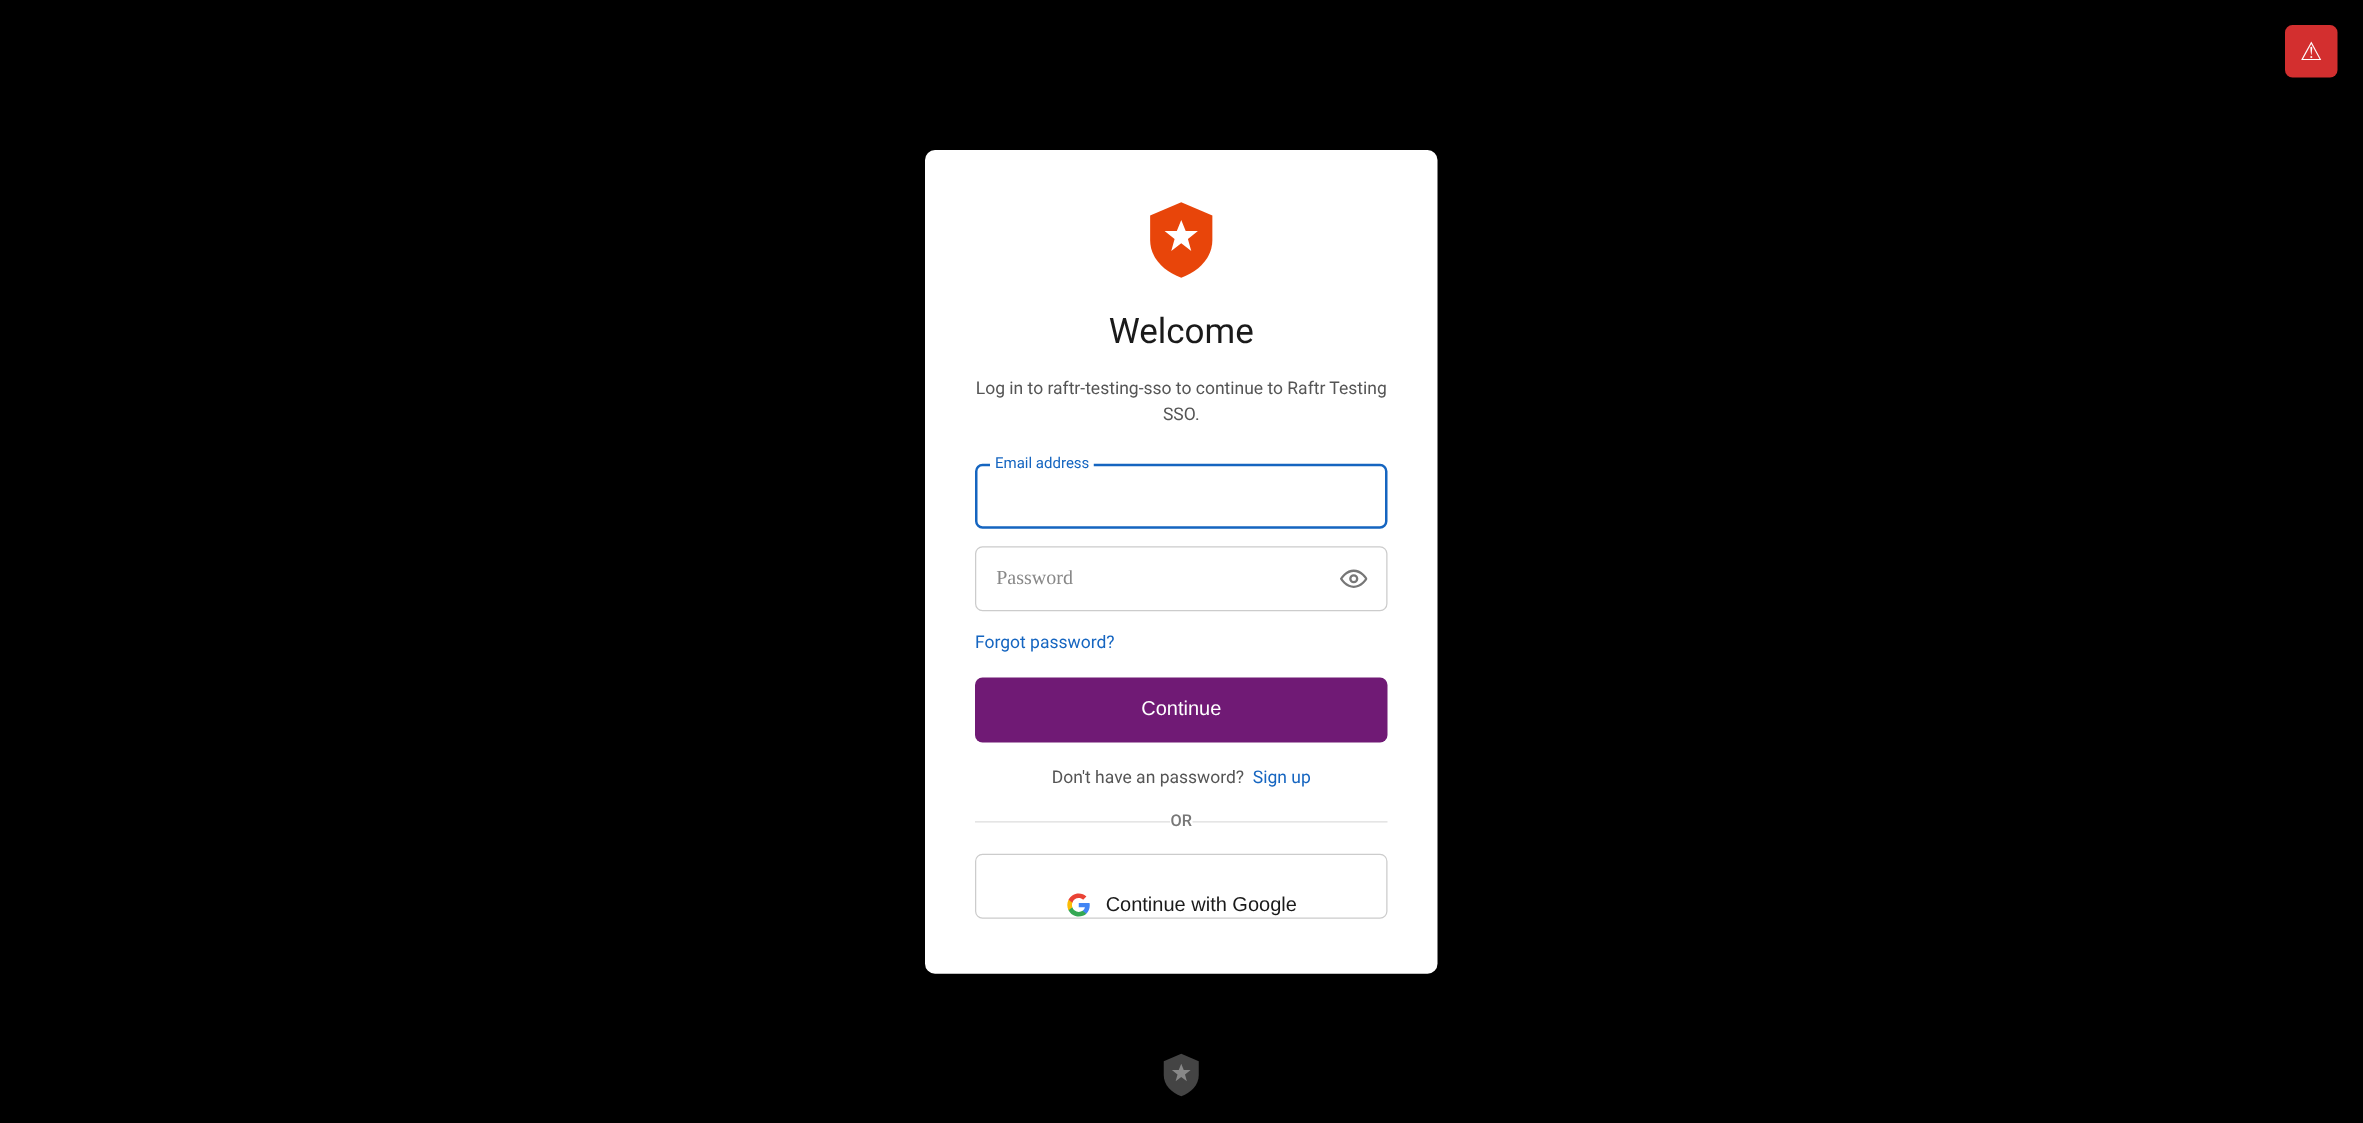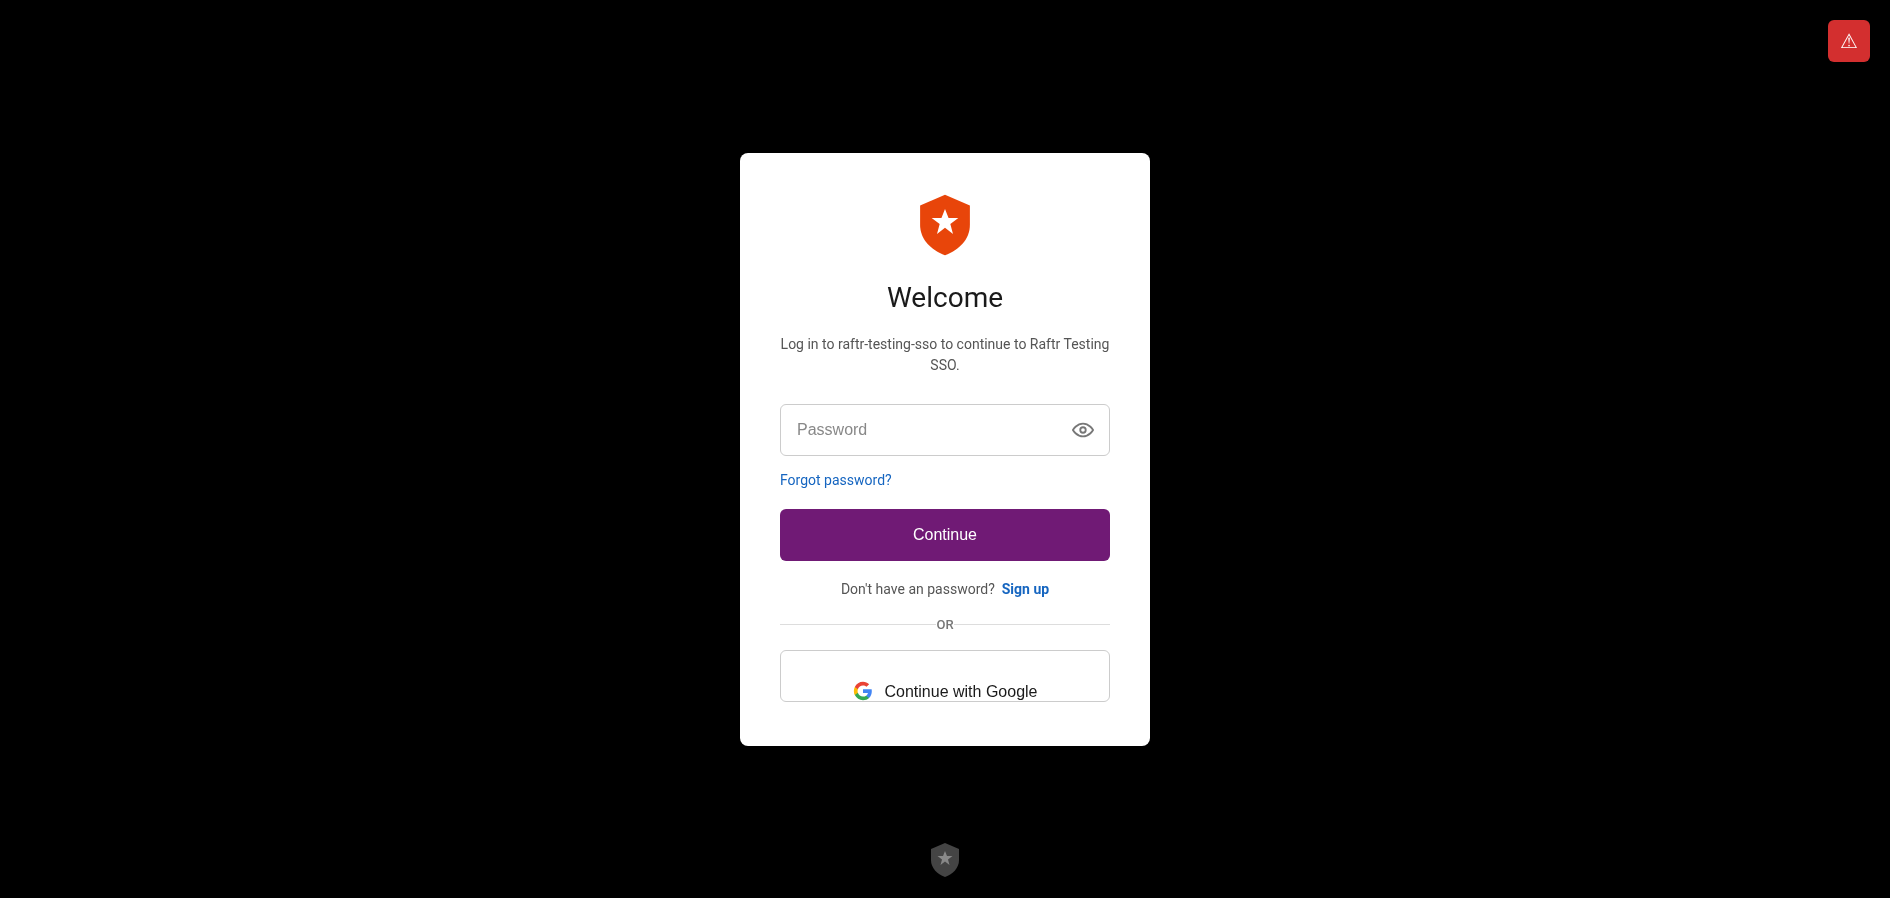--- a/index.html
+++ b/index.html
@@ -98,20 +98,21 @@
     .password-input {
       width: 100%;
       height: 52px;
       border: 1px solid #cccccc;
       border-radius: 6px;
       padding: 12px 48px 12px 16px;
       font-size: 16px;
       color: #1a1a1a;
       outline: none;
       background: transparent;
+      font-family: Liberation Serif, serif;
     }
 
     .password-input::placeholder {
       color: #888888;
     }
 
     .eye-icon-btn {
       position: absolute;
       right: 12px;
       top: 50%;
@@ -155,21 +156,21 @@
 
     .signup-row {
       font-size: 14px;
       color: #555555;
       margin-bottom: 20px;
     }
 
     .signup-row a {
       color: #1565c0;
       text-decoration: none;
-      font-weight: 700;
+      font-weight: 400;
     }
 
     .or-divider {
       width: 100%;
       display: flex;
       align-items: center;
       margin-bottom: 18px;
     }
 
     .divider-line {
@@ -239,20 +240,26 @@
     <svg class="logo-shield" viewBox="0 0 64 72" fill="none" xmlns="http://www.w3.org/2000/svg">
       <path d="M32 2 L60 14 L60 36 C60 52 48 64 32 70 C16 64 4 52 4 36 L4 14 Z" fill="#e8450a"></path>
       <polygon points="32,18 36,28 47,28 38,35 41,46 32,39 23,46 26,35 17,28 28,28" fill="#ffffff"></polygon>
     </svg>
   </div>
 
   <h1 class="welcome-title">Welcome</h1>
 
   <p class="subtitle">Log in to raftr-testing-sso to continue to Raftr Testing SSO.</p>
 
+  <div class="form-group" style="margin-bottom: 14px;">
+    <div class="field-wrapper">
+      <label>Email address</label>
+      <input type="email" class="field-input" value="" style="">
+    </div>
+  </div>
 
   <div class="form-group" style="margin-bottom: 10px;">
     <div class="password-wrapper">
       <input type="password" class="password-input" placeholder="Password" style="">
       <button class="eye-icon-btn" type="button" title="Show/hide password">
         <svg width="22" height="22" viewBox="0 0 24 24" fill="none" stroke="#777" stroke-width="2" stroke-linecap="round" stroke-linejoin="round">
           <path d="M1 12C1 12 5 5 12 5C19 5 23 12 23 12C23 12 19 19 12 19C5 19 1 12 1 12Z"></path>
           <circle cx="12" cy="12" r="3"></circle>
         </svg>
       </button>

